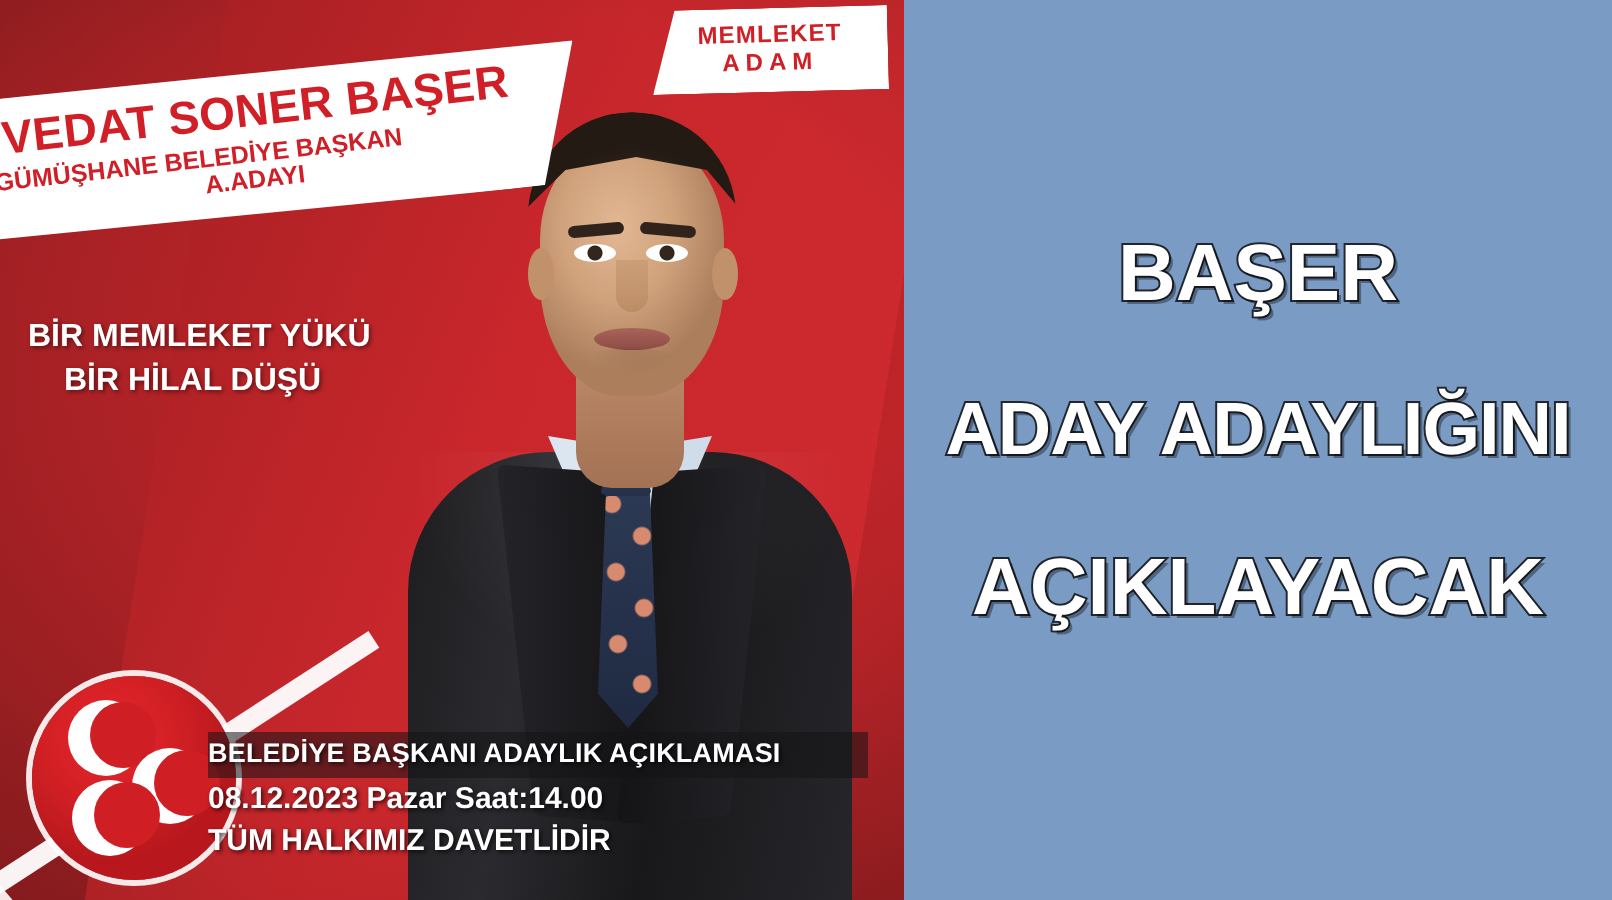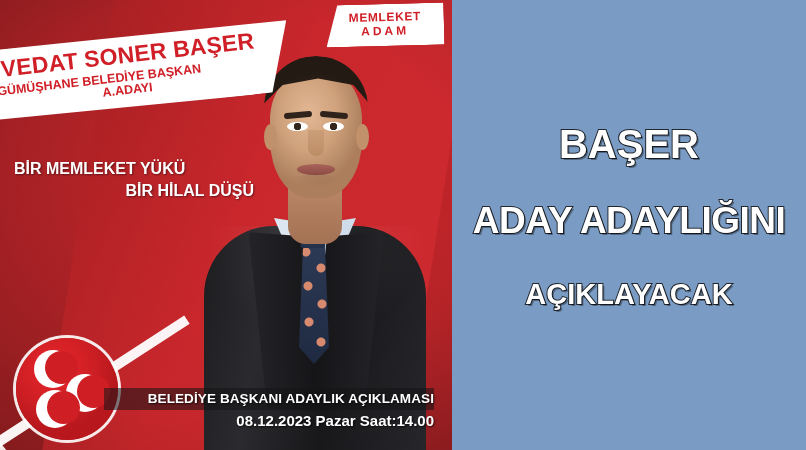--- a/index.html
+++ b/index.html
@@ -113,38 +113,38 @@
     display:flex;flex-direction:column;align-items:center;justify-content:center;
     transform:rotate(-1.5deg);
   }
   #memleket div{font-size:12px;font-weight:bold;color:#d01f26;line-height:1.15;letter-spacing:.6px;}
   #memleket .l2{letter-spacing:3px;}
 
   
   #slogan{position:absolute;left:14px;top:158px;width:240px;color:#ffffff;
     font-weight:bold;font-size:16px;line-height:1.35;
     text-shadow:1px 1px 2px rgba(0,0,0,.45);}
-  #slogan .s2{text-align:right;padding-left:18px;}
+  #slogan .s2{text-align:left;padding-left:18px;}
 
   
   #mhp-logo{position:absolute;left:16px;top:338px;width:102px;height:102px;}
   .mhp-disc{position:absolute;inset:0;border-radius:50%;
     background:radial-gradient(60% 60% at 38% 30%, #e8262c, #cf1f24 60%, #b8181d 100%);
     box-shadow:0 0 0 3px rgba(255,255,255,.9);}
   .cres{position:absolute;border-radius:50%;background:#ffffff;}
   .cres:after{content:"";position:absolute;border-radius:50%;background:#cf1f24;}
   .cres1{left:18px;top:12px;width:38px;height:38px;}
   .cres1:after{left:11px;top:1px;width:33px;height:33px;}
   .cres2{left:50px;top:36px;width:38px;height:38px;}
   .cres2:after{left:11px;top:1px;width:33px;height:33px;}
   .cres3{left:20px;top:52px;width:38px;height:38px;}
   .cres3:after{left:11px;top:1px;width:33px;height:33px;}
 
   
-  #info{position:absolute;left:104px;bottom:18px;width:330px;text-align:right;color:#ffffff;}
+  #info{position:absolute;left:104px;bottom:18px;width:330px;text-align:left;color:#ffffff;}
   #info .i1{font-size:13.5px;font-weight:bold;letter-spacing:.1px;line-height:1.5;
     background:rgba(20,20,22,.55);display:block;padding:1px 0;
     text-shadow:1px 1px 2px rgba(0,0,0,.7);}
   #info .i2{font-size:15px;font-weight:bold;line-height:1.45;text-shadow:1px 1px 2px rgba(0,0,0,.7);}
   #info .i3{font-size:14px;font-weight:bold;line-height:1.45;text-shadow:1px 1px 2px rgba(0,0,0,.7);}
   #info .i4{font-size:15px;font-weight:bold;line-height:1.45;text-shadow:1px 1px 2px rgba(0,0,0,.7);}
 
   
   #headline{
     position:absolute;left:452px;top:0;width:354px;height:450px;
@@ -153,21 +153,21 @@
     border-bottom:2px solid #404a5c;
   }
   #headline .hl{
     color:#ffffff;font-weight:bold;text-align:center;line-height:1.12;
     -webkit-text-stroke:2px #22262e;
     paint-order:stroke fill;
     text-shadow:2px 2px 0 rgba(0,0,0,.35);
   }
   #headline .hl1{font-size:40px;text-align:center;}
   #headline .hl2{font-size:37px;letter-spacing:-.5px;margin-top:34px;}
-  #headline .hl3{font-size:29px;margin-top:36px;}
+  #headline .hl3{font-size:40px;margin-top:36px;}
   #headline .hlwrap{margin-top:-18px;}
 </style>
 </head>
 <body>
 
 <div id="stage">
 
   <div id="poster">
     <div class="wedge"></div>
     <div class="vig"></div>
@@ -218,20 +218,21 @@
     <div id="mhp-logo">
       <div class="mhp-disc"></div>
       <div class="cres cres1"></div>
       <div class="cres cres2"></div>
       <div class="cres cres3"></div>
     </div>
 
     <div id="info">
       <span class="i1">BELEDİYE BAŞKANI ADAYLIK AÇIKLAMASI</span>
       <div class="i2">08.12.2023 Pazar  Saat:14.00</div>
+      <div class="i4">TÜM HALKIMIZ DAVETLİDİR</div>
     </div>
   </div>
 
   <div id="headline">
     <div class="hlwrap">
       <div class="hl hl1">BAŞER</div>
       <div class="hl hl2">ADAY ADAYLIĞINI</div>
       <div class="hl hl3">AÇIKLAYACAK</div>
     </div>
   </div>

